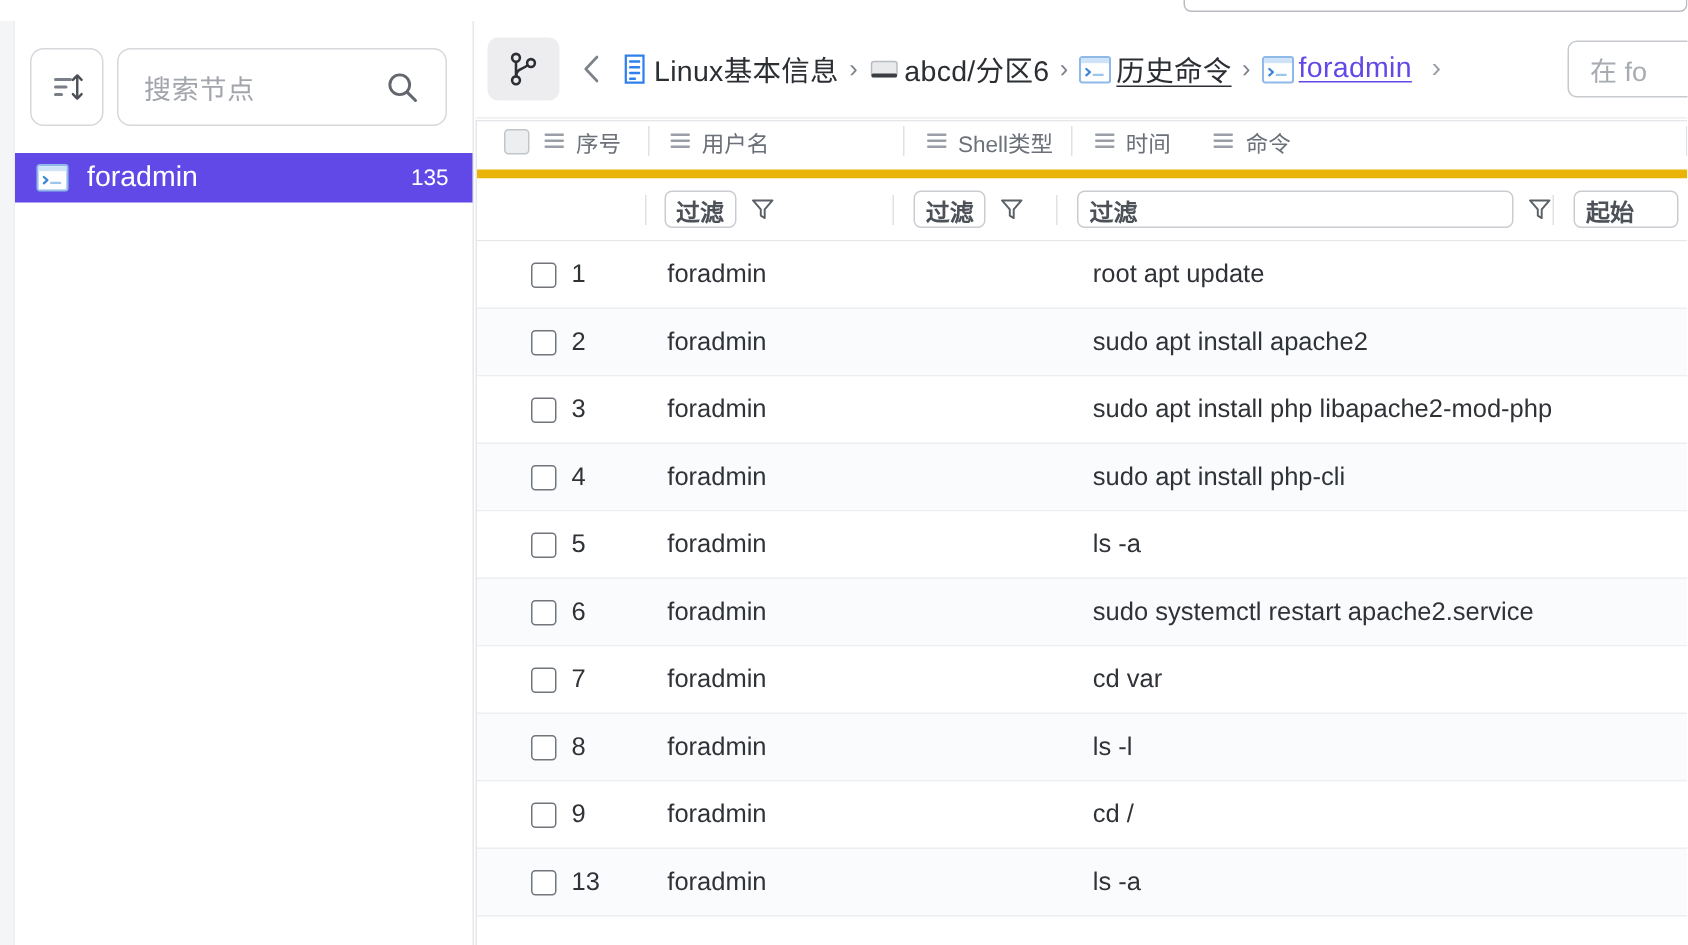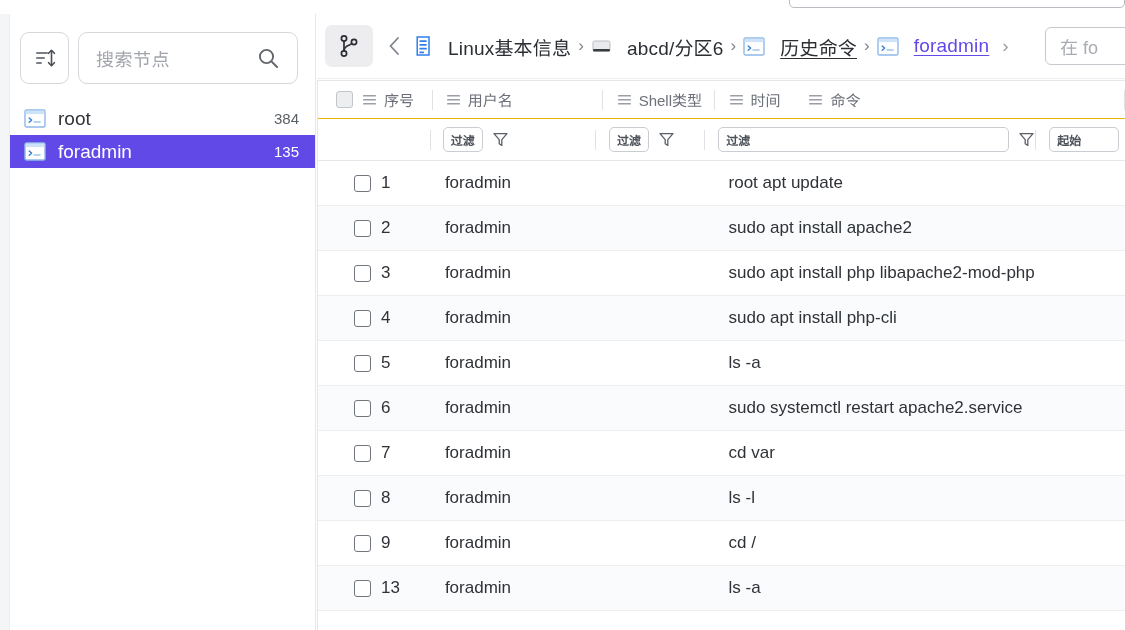--- a/index.html
+++ b/index.html
@@ -170,21 +170,21 @@
     flex: 0 0 auto;
   }
   .crumbs {
     display: flex;
     align-items: center;
     flex: 0 0 auto;
   }
   .crumb {
     display: flex;
     align-items: center;
-    gap: 15px;
+    gap: 3px;
     cursor: pointer;
     white-space: nowrap;
   }
   .crumb .ctext {
     font-size: 19px;
     color: #2b2e33;
     letter-spacing: .2px;
   }
   .crumb.linked .ctext { text-decoration: underline; text-underline-offset: 3px; }
   .crumb.active .ctext { color: #6149e8; text-decoration: underline; text-underline-offset: 3px; }
@@ -226,23 +226,23 @@
     height: 550px;
     border-left: 1px solid #e6e7ea;
     border-top: 1px solid #e6e7ea;
     background: #ffffff;
     overflow: hidden;
   }
 
   .thead {
     height: 38px;
     display: flex;
-    align-items: center;
-    background: #ffffff;
-    border-bottom: 1px solid #eab308;
+    align-items: flex-end;
+    background: #ffffff;
+    border-bottom: 6px solid #eab308;
   }
   .th {
     display: flex;
     align-items: center;
     height: 38px;
     position: relative;
     font-size: 15px;
     color: #6b7079;
     cursor: pointer;
   }
@@ -287,21 +287,21 @@
     height: 25px;
     border: 1px solid #c9ccd1;
     border-radius: 5px;
     background: #ffffff;
     display: flex;
     align-items: center;
     padding: 0 7px;
     cursor: text;
   }
   .finput span {
-    font-size: 12px;
+    font-size: 16px;
     color: #4d5158;
     font-weight: 700;
     white-space: nowrap;
   }
   .funnel { margin-left: 9px; display: flex; cursor: pointer; flex: 0 0 auto; }
 
   .tbody { background: #ffffff; }
   .trow {
     height: 45px;
     display: flex;
@@ -379,32 +379,20 @@
           <svg width="24" height="24" viewBox="0 0 24 24">
             <circle cx="10.5" cy="10.5" r="6.6" fill="none" stroke="#62666d" stroke-width="1.9"></circle>
             <path d="M15.4 15.4 L21 21" stroke="#62666d" stroke-width="2" stroke-linecap="round"></path>
           </svg>
         </span>
       </div>
     </div>
 
     <div class="node-list">
 
-      <div class="node-row">
-        <span class="term-ico">
-          <svg width="22" height="19" viewBox="0 0 22 19">
-            <rect x="1" y="1" width="20" height="17" rx="1.5" fill="#ffffff" stroke="#8fb9e8" stroke-width="1.4"></rect>
-            <rect x="1.7" y="1.7" width="18.6" height="3.4" fill="#cfe3f8"></rect>
-            <path d="M5.2 9 L7.6 11.1 L5.2 13.2" fill="none" stroke="#3f86d4" stroke-width="1.5" stroke-linecap="round" stroke-linejoin="round"></path>
-            <rect x="9.4" y="12.2" width="7.4" height="1.5" rx="0.6" fill="#9dc6ec"></rect>
-          </svg>
-        </span>
-        <span class="label">root</span>
-        <span class="count">384</span>
-      </div>
 
       <div class="node-row selected">
         <span class="term-ico">
           <svg width="22" height="19" viewBox="0 0 22 19">
             <rect x="1" y="1" width="20" height="17" rx="1.5" fill="#ffffff" stroke="#8fb9e8" stroke-width="1.4"></rect>
             <rect x="1.7" y="1.7" width="18.6" height="3.4" fill="#cfe3f8"></rect>
             <path d="M5.2 9 L7.6 11.1 L5.2 13.2" fill="none" stroke="#3f86d4" stroke-width="1.5" stroke-linecap="round" stroke-linejoin="round"></path>
             <rect x="9.4" y="12.2" width="7.4" height="1.5" rx="0.6" fill="#9dc6ec"></rect>
           </svg>
         </span>

